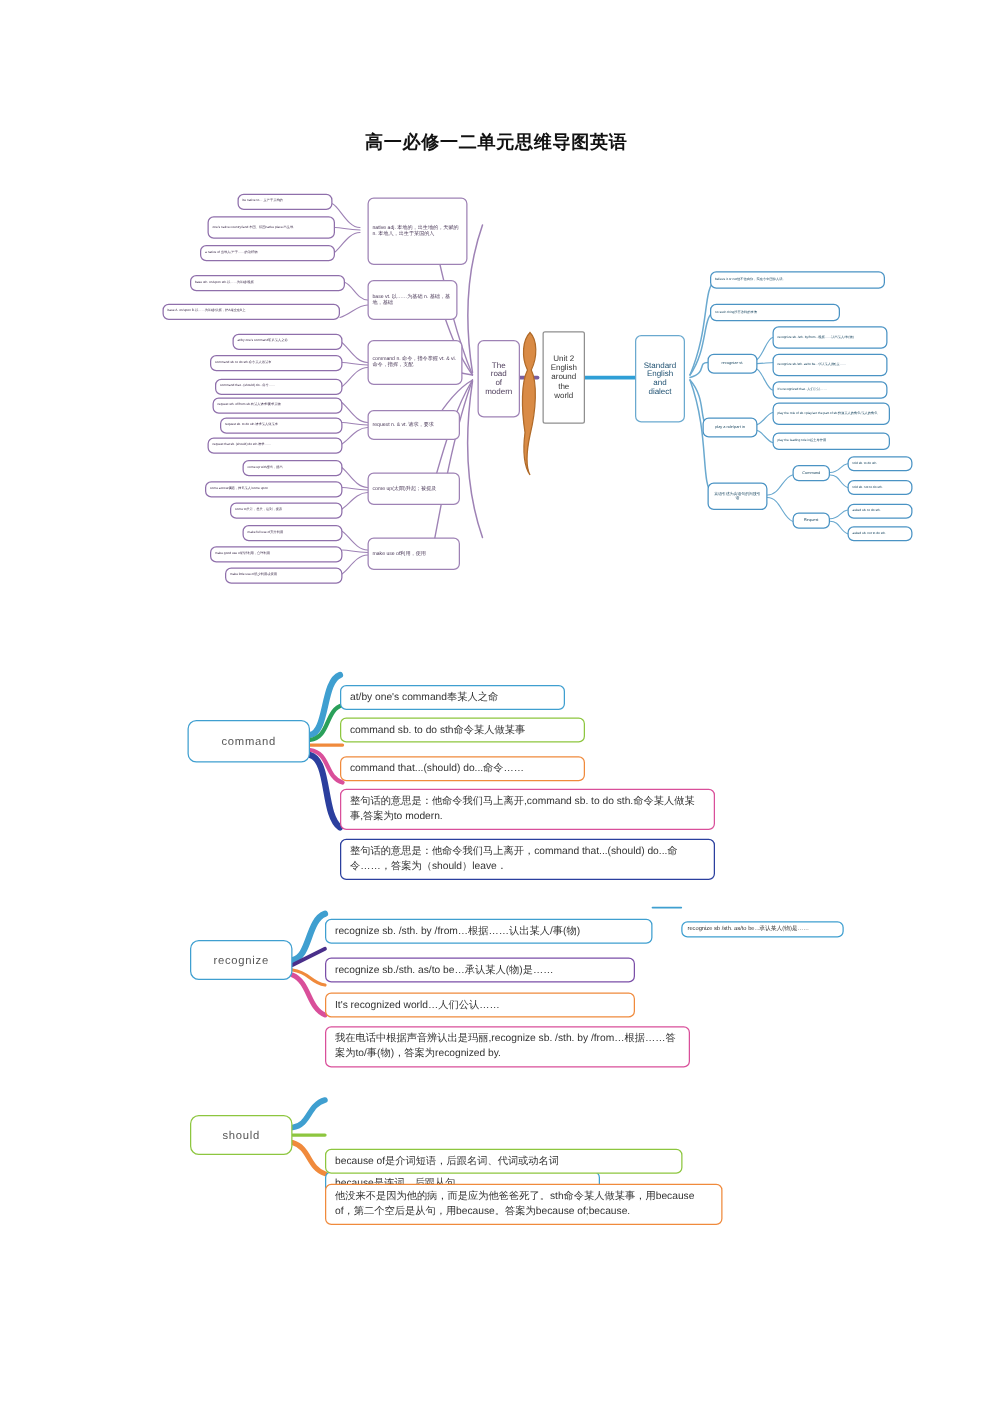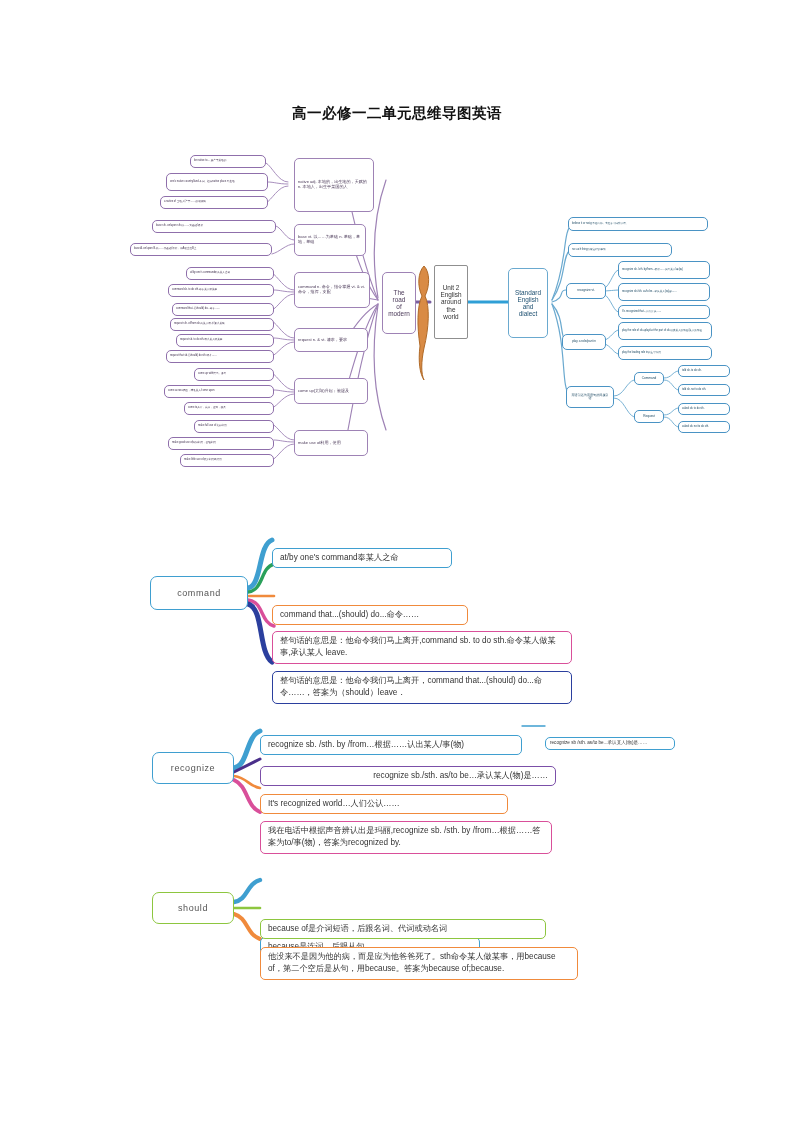--- a/index.html
+++ b/index.html
@@ -274,34 +274,36 @@
   <div class="nd b2 f3" style="left:678px;top:421px;width:52px;height:12px;">
     <span>asked sb. not to do sth.</span>
     </div>
 
   <div class="root" style="left:150px;top:576px;width:98px;height:34px;">
     <span>command</span>
     </div>
 
   <div class="leaf" style="left:272px;top:527px;width:180px;">
     <span>at/by one's command奉某人之命</span></div>
+  <div class="leaf green" style="left:272px;top:553px;width:196px;">
+    <span>command sb. to do sth命令某人做某事</span></div>
   <div class="leaf orange" style="left:272px;top:584px;width:196px;">
     <span>command that...(should) do...命令……</span></div>
   <div class="leaf magenta" style="left:272px;top:610px;width:300px;">
-    <span>整句话的意思是：他命令我们马上离开,command sb. to do sth.命令某人做某事,承认某人 leave.</span></div>
+    <span>整句话的意思是：他命令我们马上离开,command sb. to do sth.命令某人做某事,答案为to modern.</span></div>
   <div class="leaf navy" style="left:272px;top:650px;width:300px;">
     <span>整句话的意思是：他命令我们马上离开，command that...(should) do...命令……，答案为（should）leave．</span></div>
 
   <div class="root" style="left:152px;top:752px;width:82px;height:32px;">
     <span>recognize</span>
     </div>
 
   <div class="leaf" style="left:260px;top:714px;width:262px;">
     <span>recognize sb. /sth. by /from…根据……认出某人/事(物)</span></div>
-  <div class="leaf purple" style="left:260px;top:745px;width:296px;text-align:right;">
+  <div class="leaf purple" style="left:260px;top:745px;width:248px;">
     <span>recognize sb./sth. as/to be…承认某人(物)是……</span></div>
   <div class="leaf orange" style="left:260px;top:773px;width:248px;">
     <span>It's recognized world…人们公认……</span></div>
   <div class="leaf magenta" style="left:260px;top:800px;width:292px;">
     <span>我在电话中根据声音辨认出是玛丽,recognize sb. /sth. by /from…根据……答案为to/事(物)，答案为recognized by.</span></div>
   <div class="leaf small" style="left:545px;top:716px;width:130px;">
     <span>recognize sb /sth. as/to be...承认某人(物)是……</span></div>
   <svg class="wires" viewBox="0 0 794 1123">
     <path class="stem" d="M522 726 L545 726" stroke="#3f9fd0" stroke-width="1.4"></path>
   </svg>

